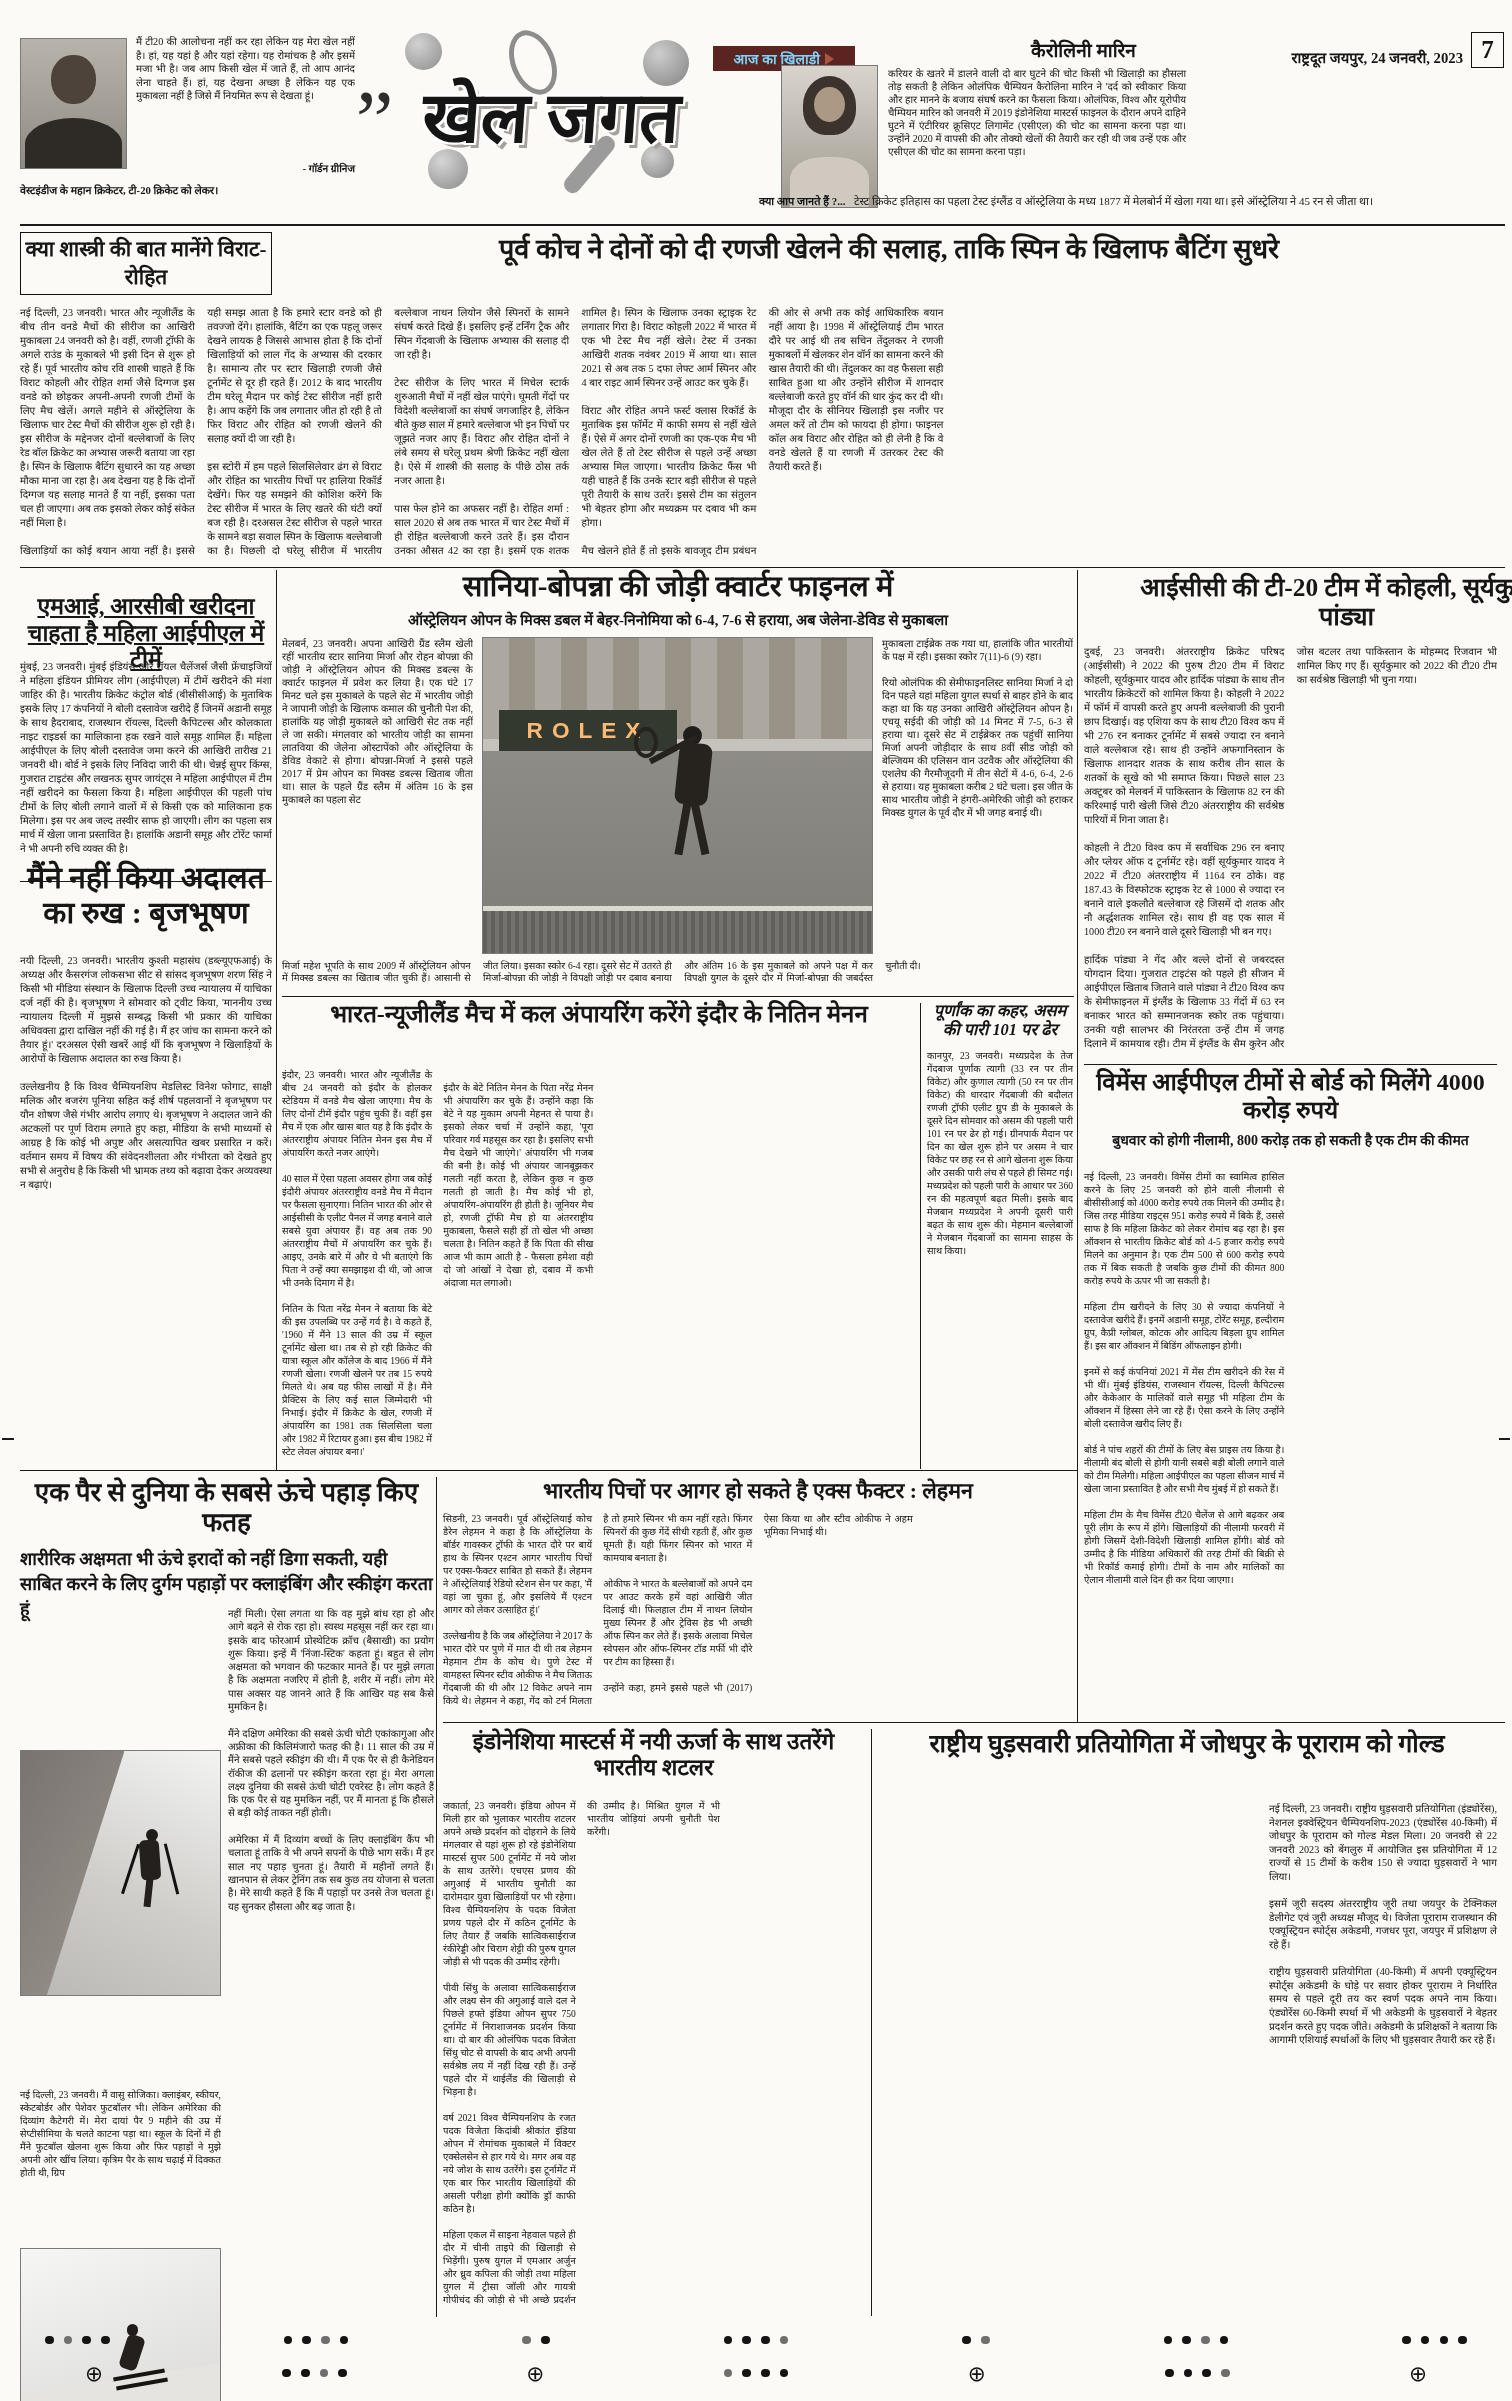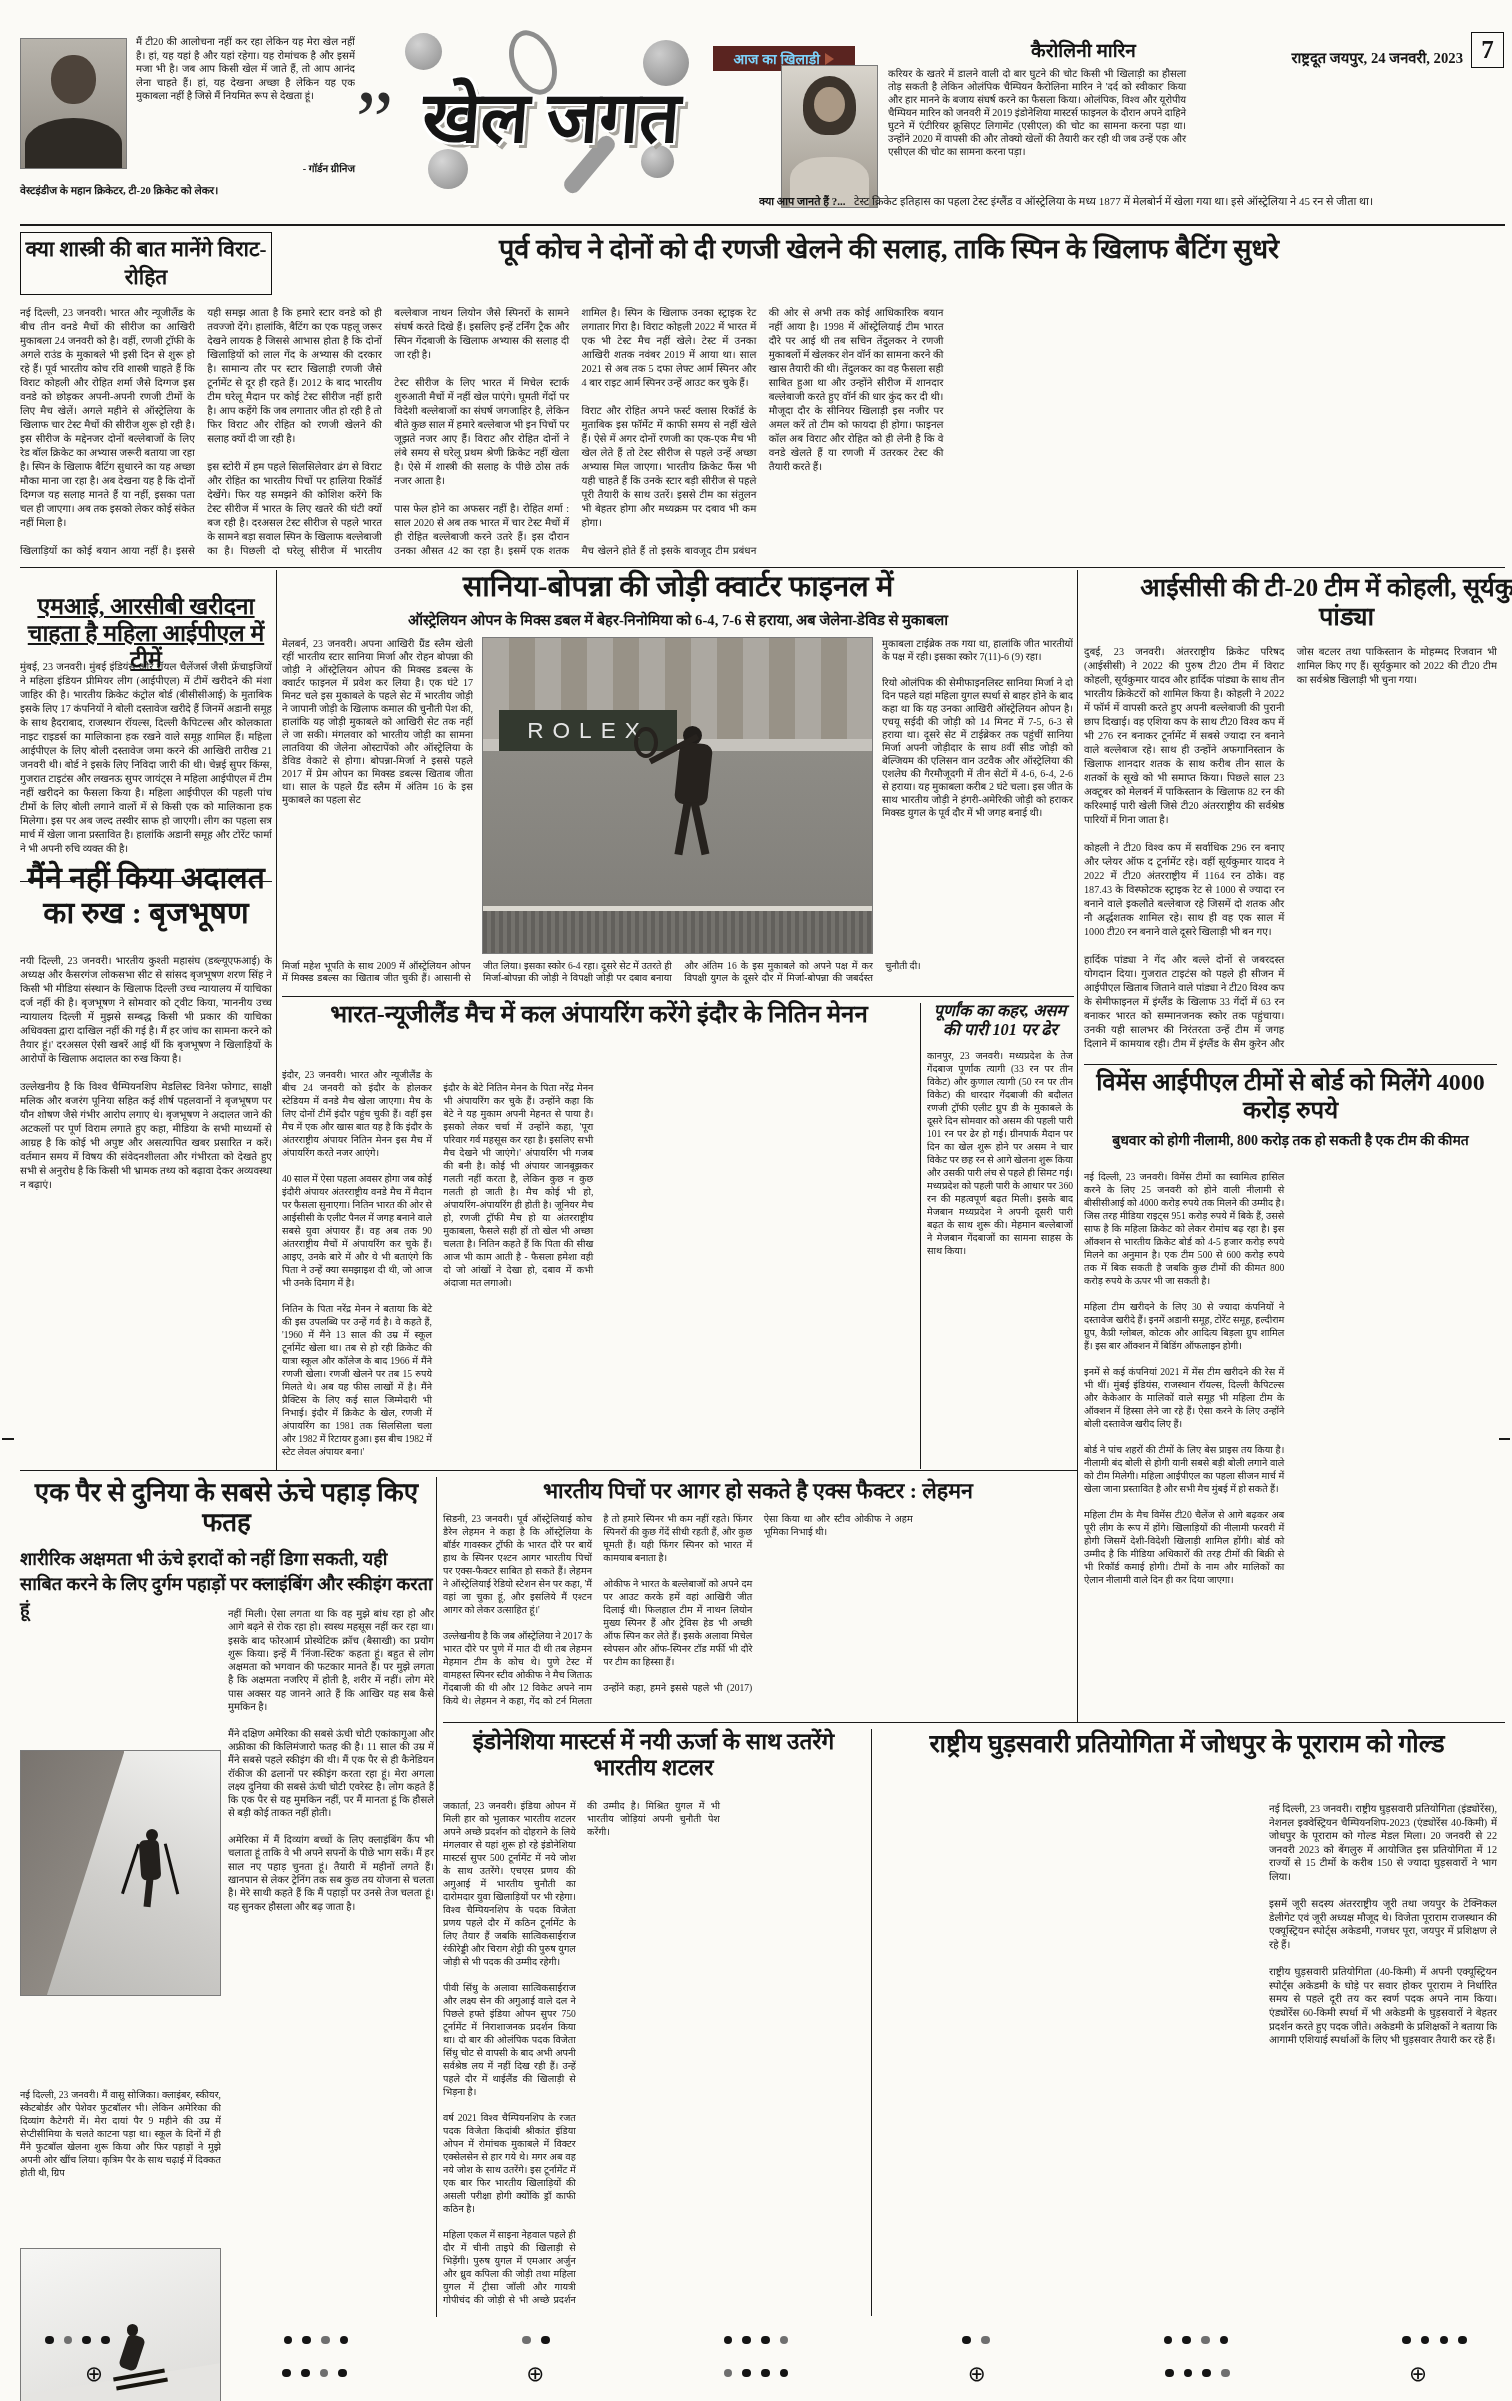--- a/index.html
+++ b/index.html
@@ -106,21 +106,21 @@
 
   <div class="rule" style="left:276px;top:570px;width:0.6px;height:900px;"></div>
 
   <div class="abs hl" style="left:282px;top:570px;width:792px;font-size:29px;">सानिया-बोपन्ना की जोड़ी क्वार्टर फाइनल में</div>
   <div class="abs subhead" style="left:282px;top:611px;width:792px;font-size:14.7px;">ऑस्ट्रेलियन ओपन के मिक्स डबल में बेहर-निनोमिया को 6-4, 7-6 से हराया, अब जेलेना-डेविड से मुकाबला</div>
   <div class="abs" style="left:282px;top:637px;width:792px;height:317px;display:flex;gap:9px;">
     <div class="body-text" style="width:191px;height:317px;font-size:10px;line-height:13px;">मेलबर्न, 23 जनवरी। अपना आखिरी ग्रैंड स्लैम खेली रहीं भारतीय स्टार सानिया मिर्जा और रोहन बोपन्ना की जोड़ी ने ऑस्ट्रेलियन ओपन की मिक्स्ड डबल्स के क्वार्टर फाइनल में प्रवेश कर लिया है। एक घंटे 17 मिनट चले इस मुकाबले के पहले सेट में भारतीय जोड़ी ने जापानी जोड़ी के खिलाफ कमाल की चुनौती पेश की, हालांकि यह जोड़ी मुकाबले को आखिरी सेट तक नहीं ले जा सकी। मंगलवार को भारतीय जोड़ी का सामना लातविया की जेलेना ओस्टापेंको और ऑस्ट्रेलिया के डेविड वेकाटे से होगा। बोपन्ना-मिर्जा ने इससे पहले 2017 में प्रेम ओपन का मिक्स्ड डबल्स खिताब जीता था। साल के पहले ग्रैंड स्लैम में अंतिम 16 के इस मुकाबले का पहला सेट</div>
     <div class="photo" style="width:391px;height:317px;flex:0 0 auto;">
       <div style="position:absolute;left:0;top:0;right:0;height:32%;background:repeating-linear-gradient(90deg,#aca8a1 0 26px,#989287 26px 52px);"></div>
       <div style="position:absolute;left:4%;top:23%;width:46%;height:13%;background:#33392f;display:flex;align-items:center;justify-content:center;">
-        <span class="sans" style="color:#e5e5e5;font-weight:400;font-size:22.6px;letter-spacing:9px;">ROLEX</span>
+        <span class="sans" style="color:#fdba74;font-weight:700;font-size:22.6px;letter-spacing:9px;">ROLEX</span>
       </div>
       <div style="position:absolute;left:0;top:36%;right:0;bottom:0;background:linear-gradient(180deg,#8e8c86,#7e7c77);"></div>
       <div style="position:absolute;left:0;bottom:0;right:0;height:15%;background:repeating-linear-gradient(90deg,#62605c 0 4px,#74726d 4px 8px);border-top:5.1px solid #dcd9d1;"></div>
       <div style="position:absolute;left:44%;top:28%;width:85px;height:136px;">
         <div style="position:absolute;left:29px;top:0;width:19px;height:19px;border-radius:50%;background:#201d1a;"></div>
         <div style="position:absolute;left:22.6px;top:17px;width:33px;height:62px;border-radius:9px;background:#26221e;transform:rotate(6deg);"></div>
         <div style="position:absolute;left:-6.8px;top:20.3px;width:54px;height:6.2px;background:#26221e;transform:rotate(-28deg);"></div>
         <div style="position:absolute;left:-20.3px;top:1.1px;width:24px;height:30.5px;border:4.5px solid #26221e;border-radius:50%;"></div>
         <div style="position:absolute;left:25px;top:76px;width:8px;height:53px;background:#26221e;transform:rotate(10deg);"></div>
         <div style="position:absolute;left:42px;top:76px;width:8px;height:53px;background:#26221e;transform:rotate(-12deg);"></div>

